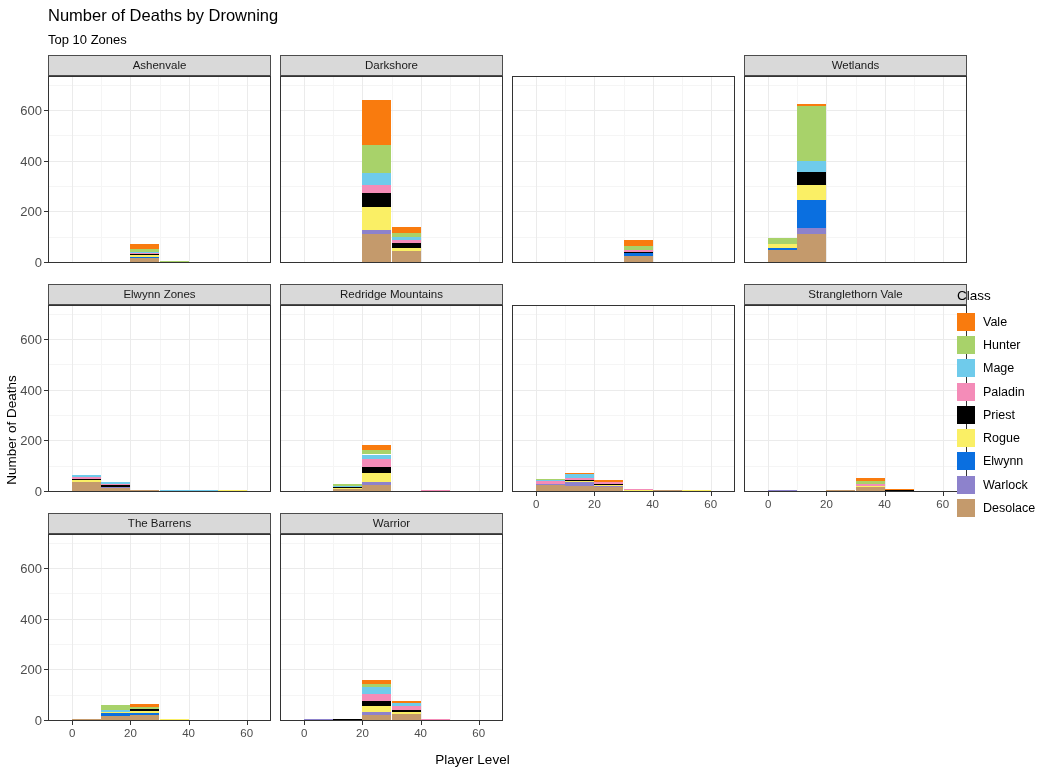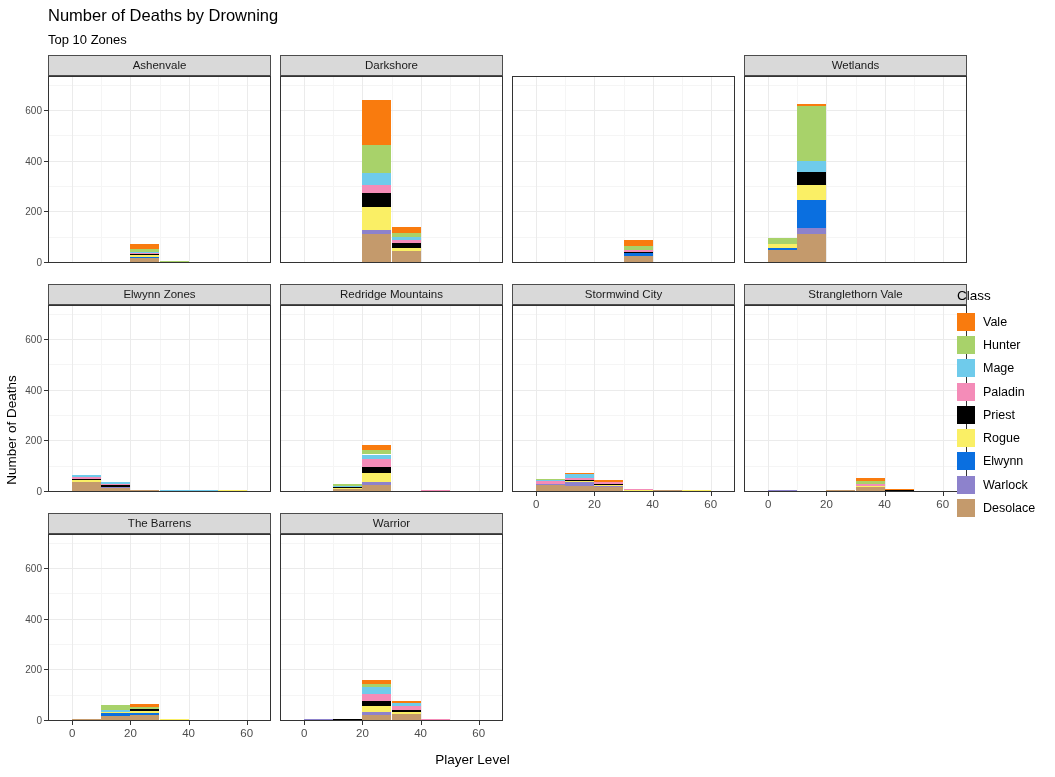--- a/index.html
+++ b/index.html
@@ -113,21 +113,21 @@
     left: 0; top: 0; right: 0; bottom: 0;
   }
   .bar-seg {
     position: absolute;
   }
 
   
   .y-tick-label {
     position: absolute;
     right: 0;
-    font-size: 10px;
+    font-size: 13px;
     color: #4d4d4d;
     text-align: right;
     white-space: nowrap;
     transform: translateY(-50%);
   }
   .y-tick-mark {
     position: absolute;
     width: 4px;
     height: 1px;
     background: #333;
@@ -385,21 +385,20 @@
             <div class="bar-seg" style="left: 81.4211px; width: 29.0789px; top: 160.671px; height: 6.08219px; background: rgb(0, 0, 0);"></div>
             <div class="bar-seg" style="left: 81.4211px; width: 29.0789px; top: 152.562px; height: 8.10959px; background: rgb(244, 140, 184);"></div>
             <div class="bar-seg" style="left: 81.4211px; width: 29.0789px; top: 148.507px; height: 4.05479px; background: rgb(111, 203, 235);"></div>
             <div class="bar-seg" style="left: 81.4211px; width: 29.0789px; top: 144.452px; height: 4.05479px; background: rgb(168, 210, 106);"></div>
             <div class="bar-seg" style="left: 81.4211px; width: 29.0789px; top: 138.877px; height: 5.57534px; background: rgb(249, 123, 14);"></div>
             <div class="bar-seg" style="left: 139.579px; width: 29.0789px; top: 183.986px; height: 1.2px; background: rgb(244, 140, 184);"></div>
           </div>
         </div>
       </div>
       <div class="panel" style="left: 512px; top: 284px; width: 223px; height: 208px;">
-        <div class="panel-strip">Stormwind City</div>
         <div class="panel-body">
           <div class="gridline-minor" style="left: 0px; width: 100%; top: 160px; height: 1px;"></div>
           <div class="gridline-minor" style="left: 0px; width: 100%; top: 109px; height: 1px;"></div>
           <div class="gridline-minor" style="left: 0px; width: 100%; top: 58px; height: 1px;"></div>
           <div class="gridline-minor" style="left: 0px; width: 100%; top: 8px; height: 1px;"></div>
           <div class="gridline-minor" style="top: 0px; height: 100%; left: 52px; width: 1px;"></div>
           <div class="gridline-minor" style="top: 0px; height: 100%; left: 111px; width: 1px;"></div>
           <div class="gridline-minor" style="top: 0px; height: 100%; left: 169px; width: 1px;"></div>
           <div class="gridline-major" style="left: 0px; width: 100%; top: 185px; height: 1px;"></div>
           <div class="gridline-major" style="left: 0px; width: 100%; top: 134px; height: 1px;"></div>

